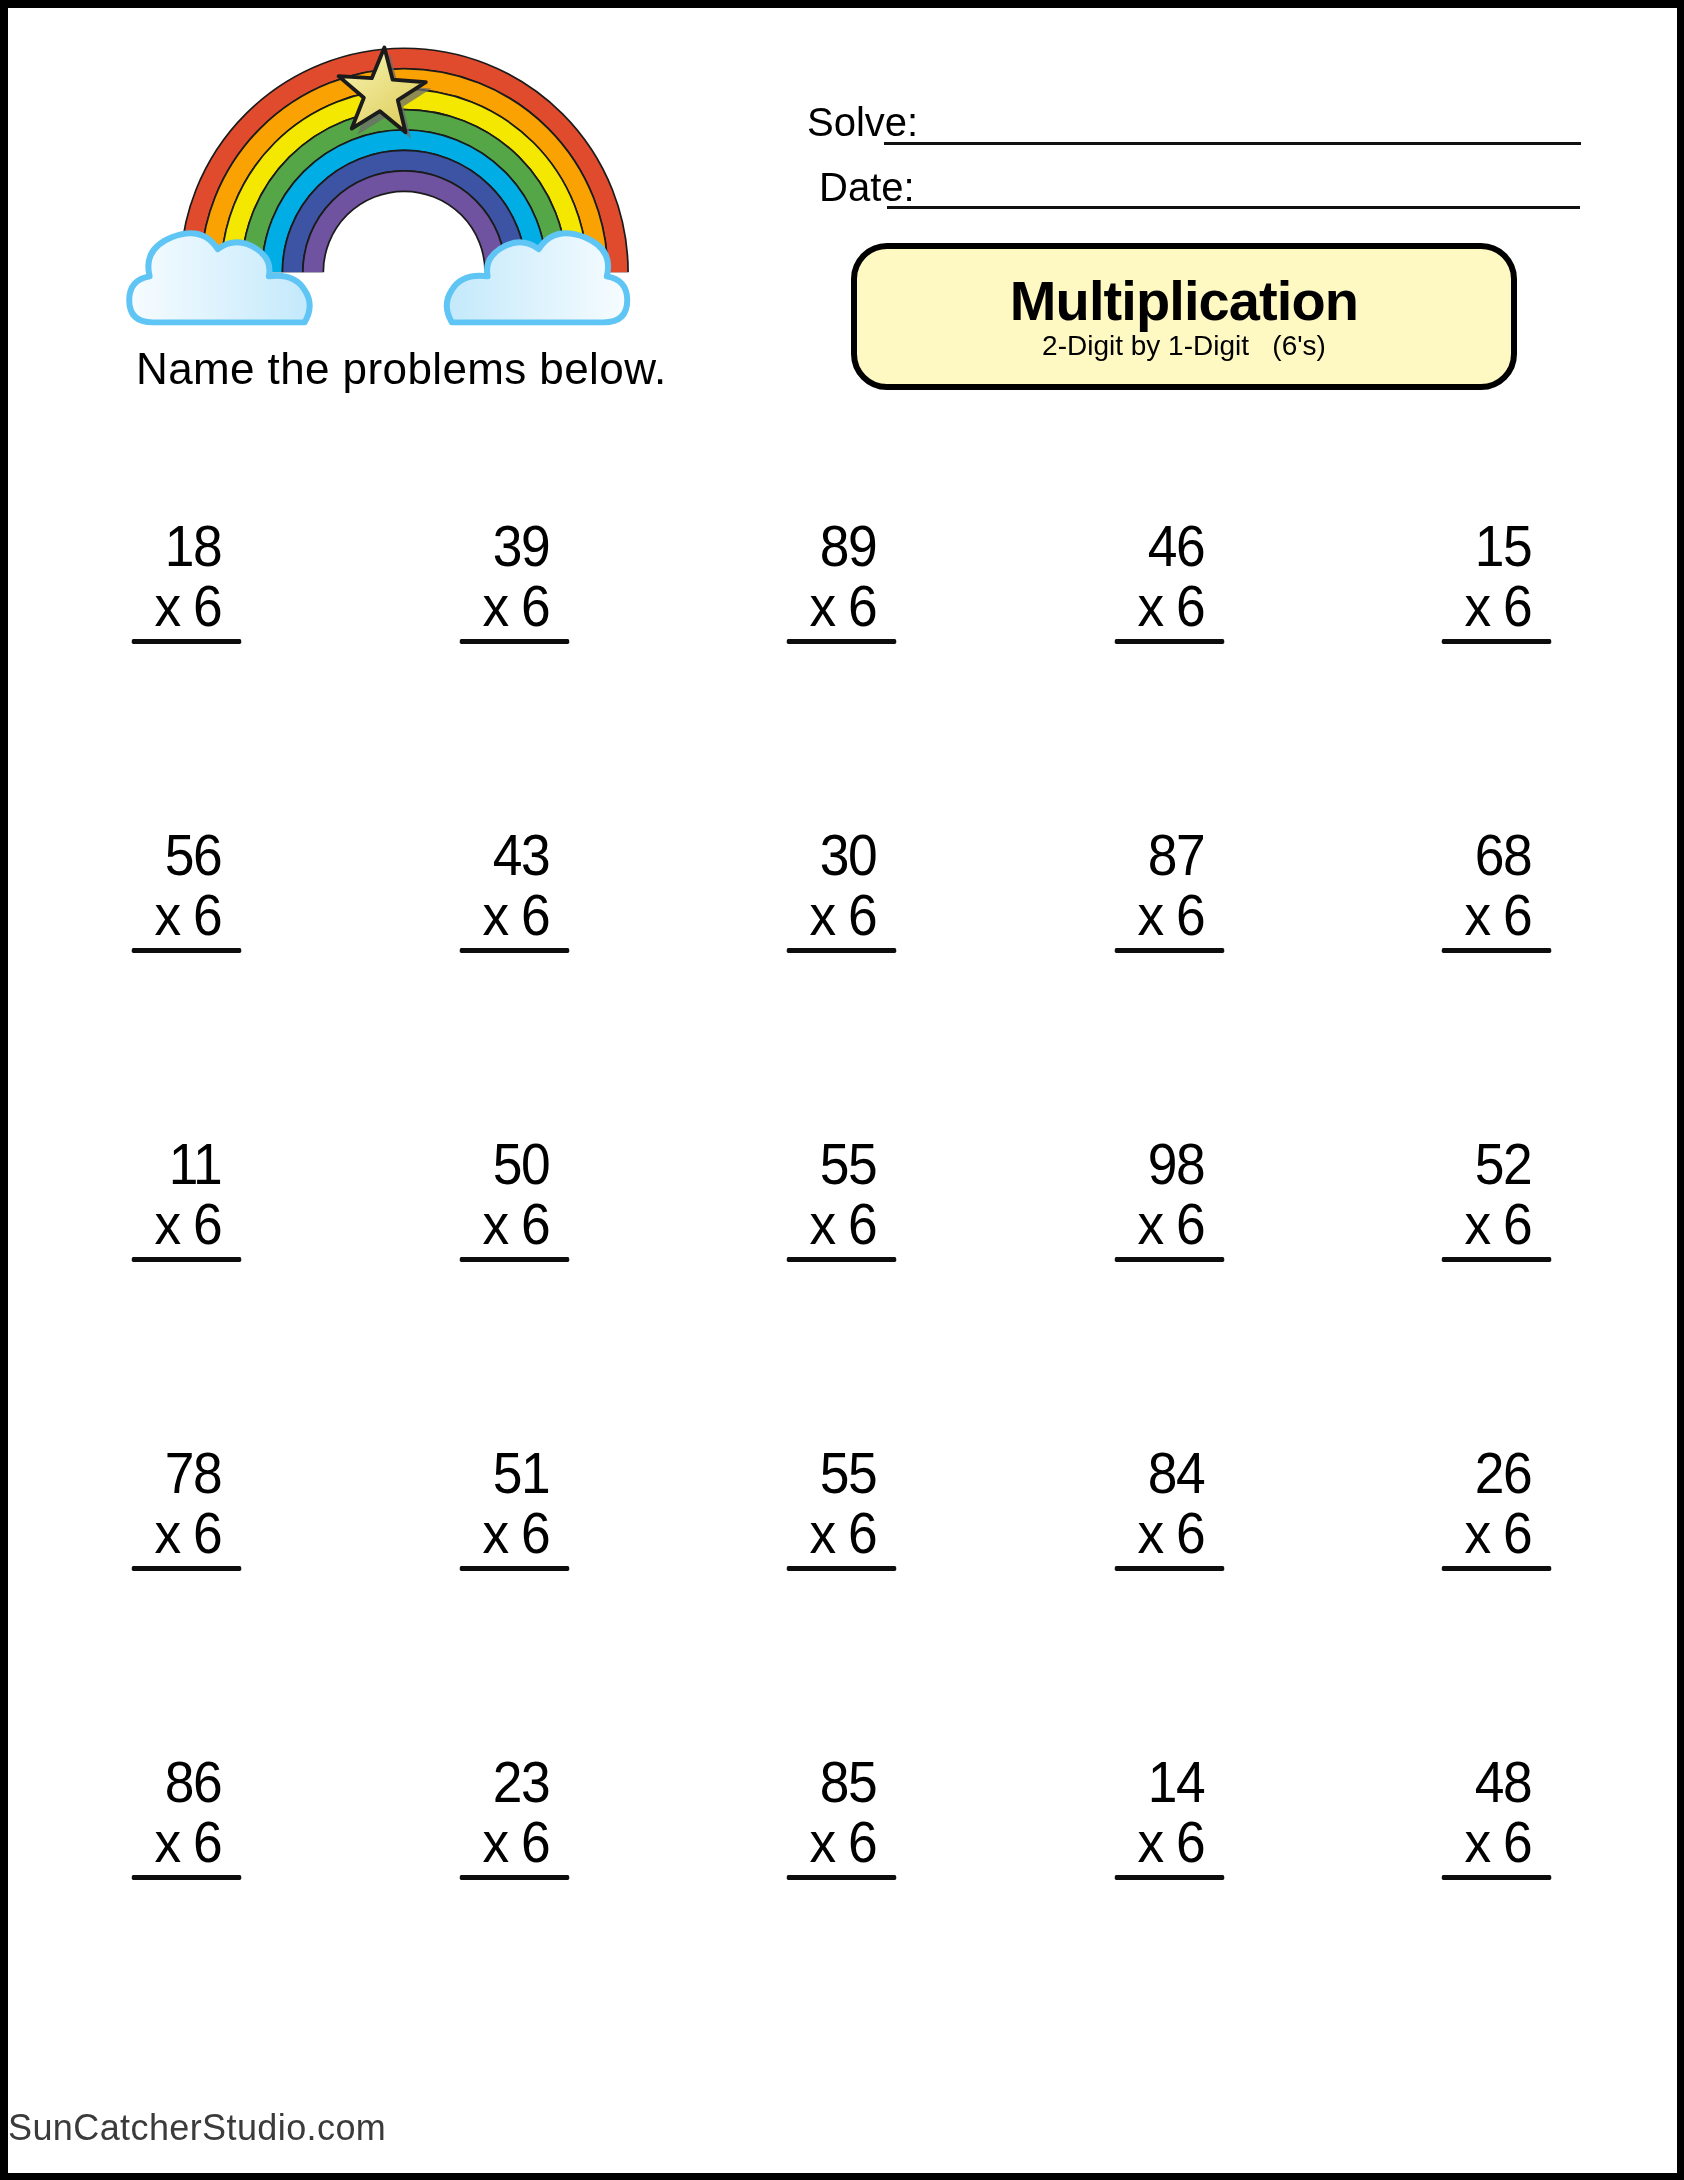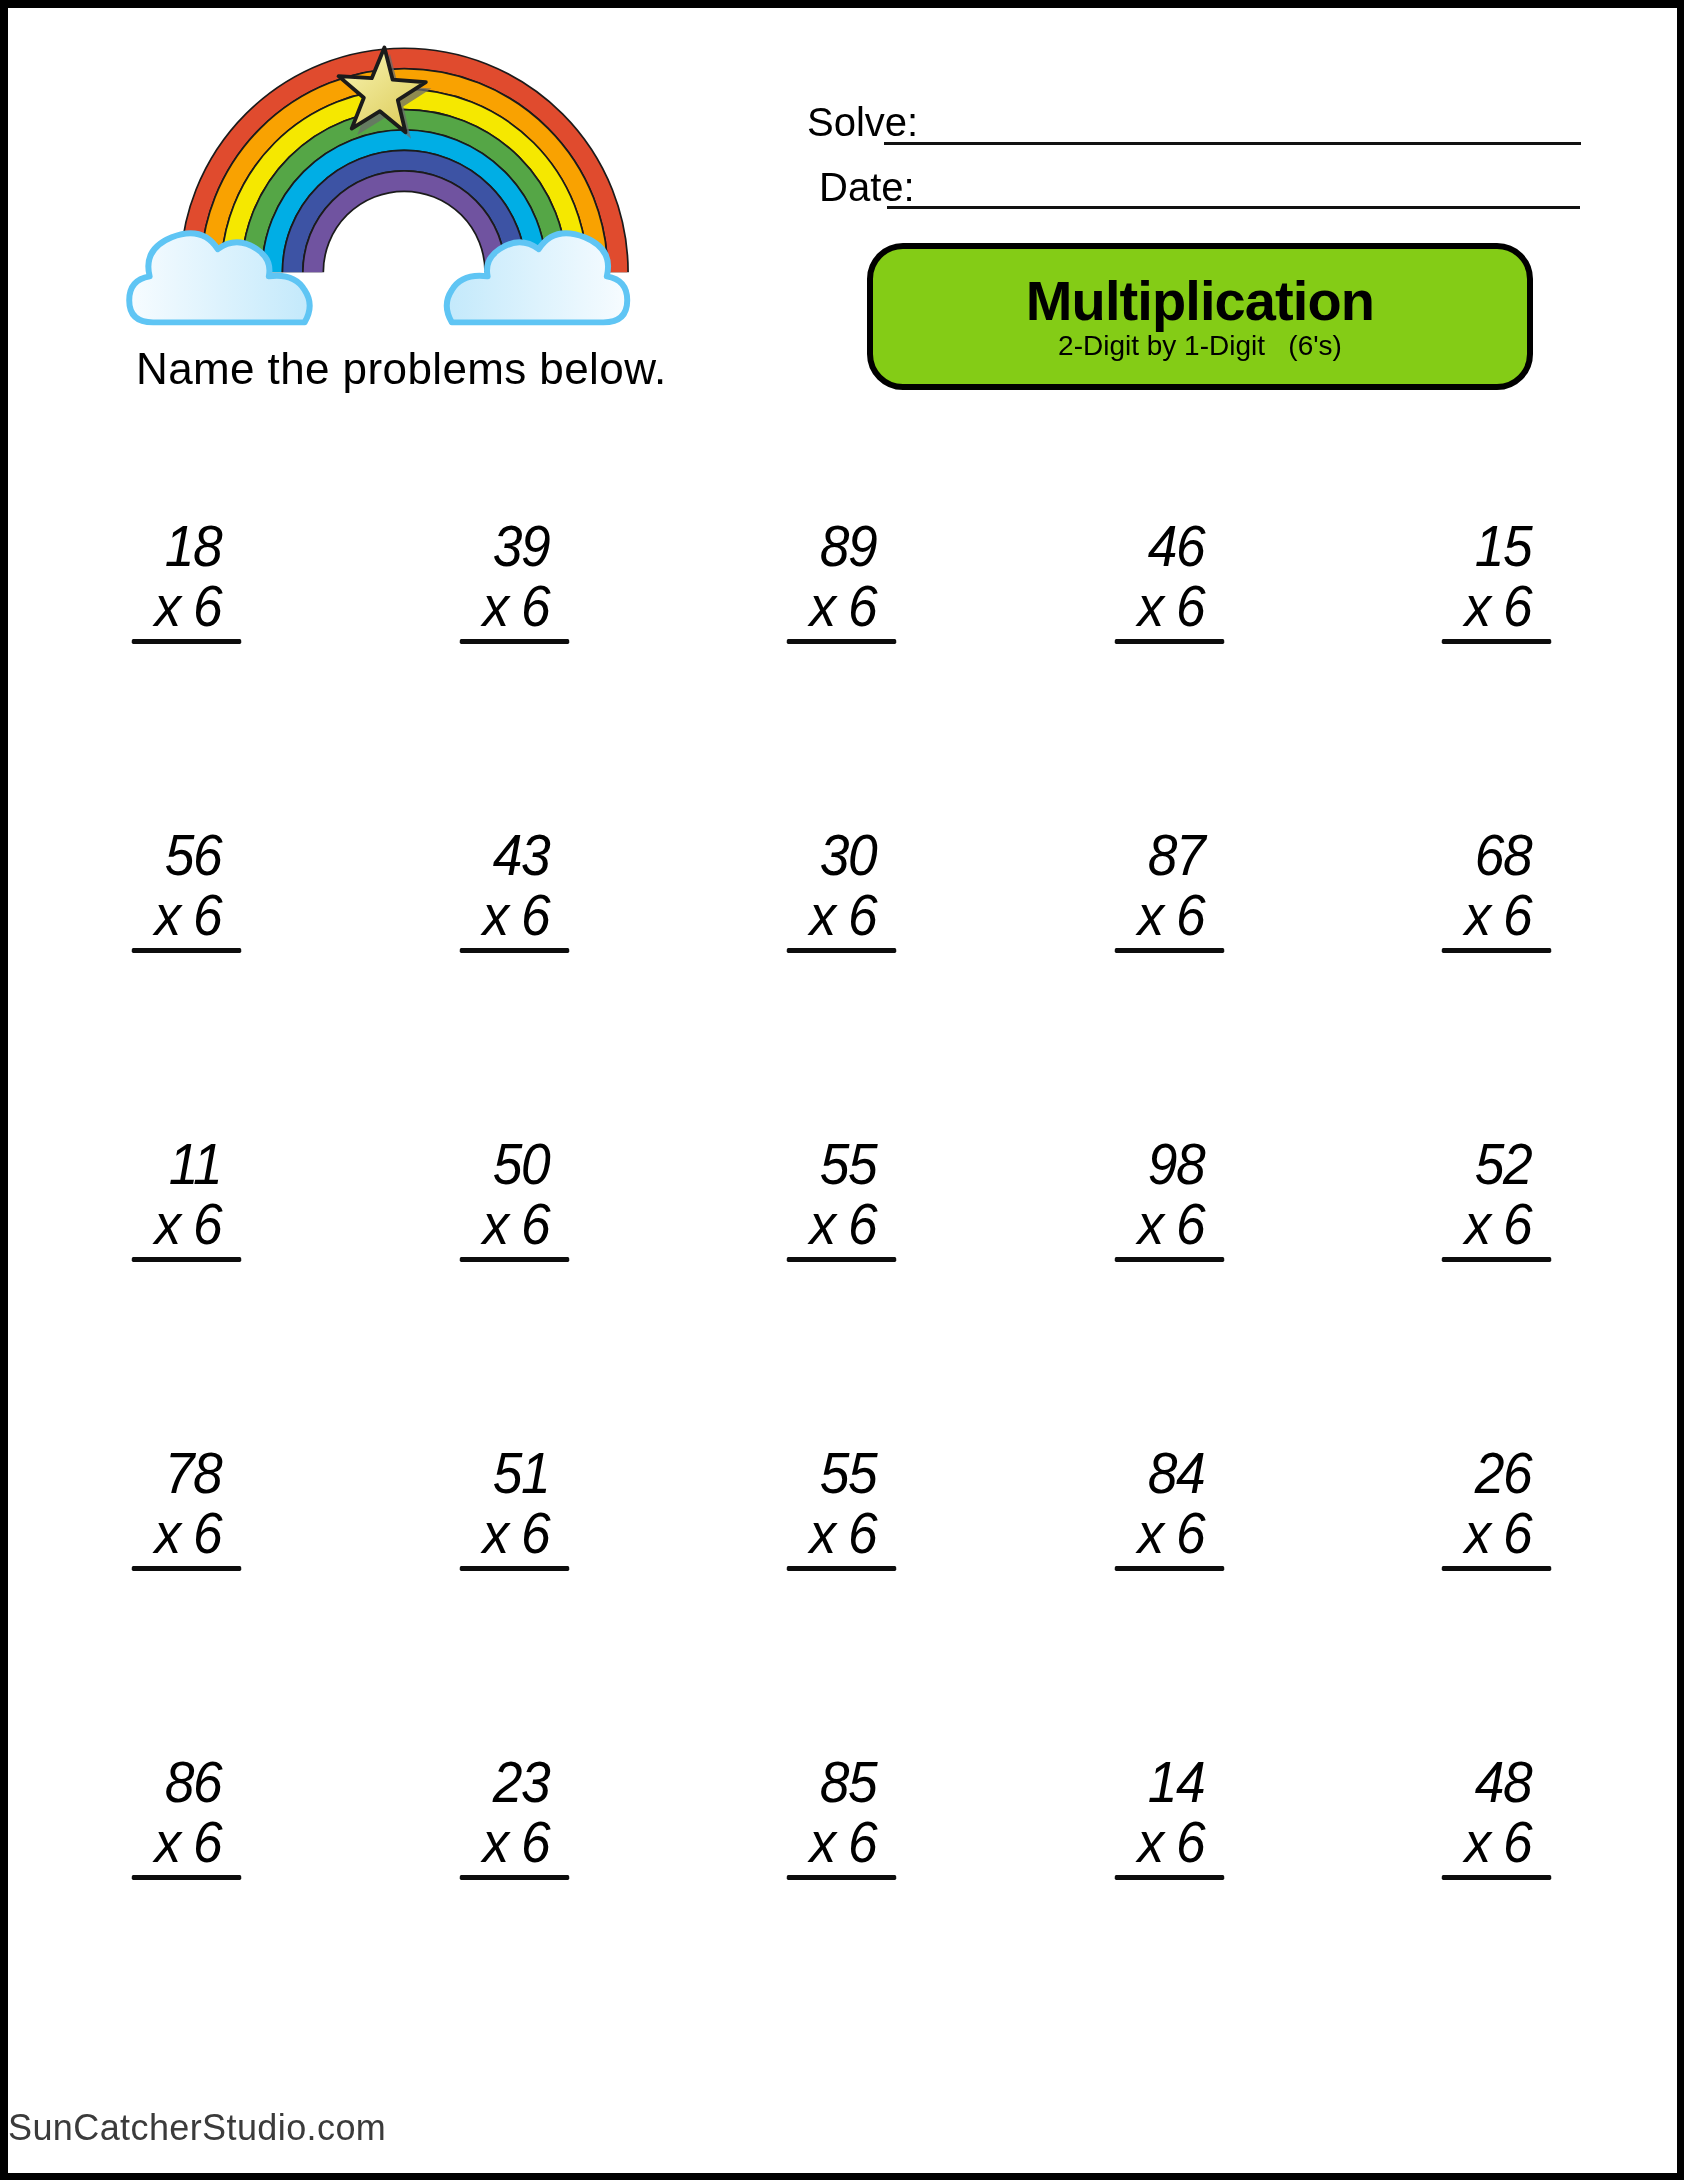--- a/index.html
+++ b/index.html
@@ -21,21 +21,21 @@
     display:flex;flex-direction:column;align-items:center;justify-content:center;
   }
   .banner-title{font-size:56px;font-weight:bold;line-height:1.02;letter-spacing:-0.9px;}
   .banner-subtitle{font-size:28px;line-height:1.1;margin-top:1.7px;}
   
   .grid{
     position:absolute;left:15.3px;top:508px;width:1637px;height:1546px;
     display:grid;grid-template-columns:repeat(5,1fr);grid-template-rows:repeat(5,309px);
     justify-items:center;align-items:start;
   }
-  .cell{width:119px;font-style:italic;}
+  .cell{width:119px;}
   .pblock{
     width:119px;transform:scaleX(0.92);transform-origin:50% 0;
   }
   .p-top,.p-mul{
     font-size:58px;line-height:60px;text-align:right;padding-right:22px;letter-spacing:-1.7px;
     white-space:pre;
   }
   .p-line{height:4.3px;background:#0d0d0d;margin-top:3.4px;border-radius:1.7px;}
   
   .footer{
@@ -93,21 +93,21 @@
     </svg>
   </div>
 
   <div class="instruction">Name the problems below.</div>
 
   <div class="name-label">Solve:</div>
   <div class="name-line"></div>
   <div class="date-label">Date:</div>
   <div class="date-line"></div>
 
-  <div class="banner" style="background: #84cc16; margin-left: 16px;">
+  <div class="banner" style="background: #fef9c3;">
     <div class="banner-title">Multiplication</div>
     <div class="banner-subtitle">2-Digit by 1-Digit&nbsp;&nbsp;&nbsp;(6's)</div>
   </div>
 
   <div class="grid">
       <div class="cell">
     <div class="pblock">
       <div class="p-top">18</div>
       <div class="p-mul">x 6</div>
       <div class="p-line"></div>

